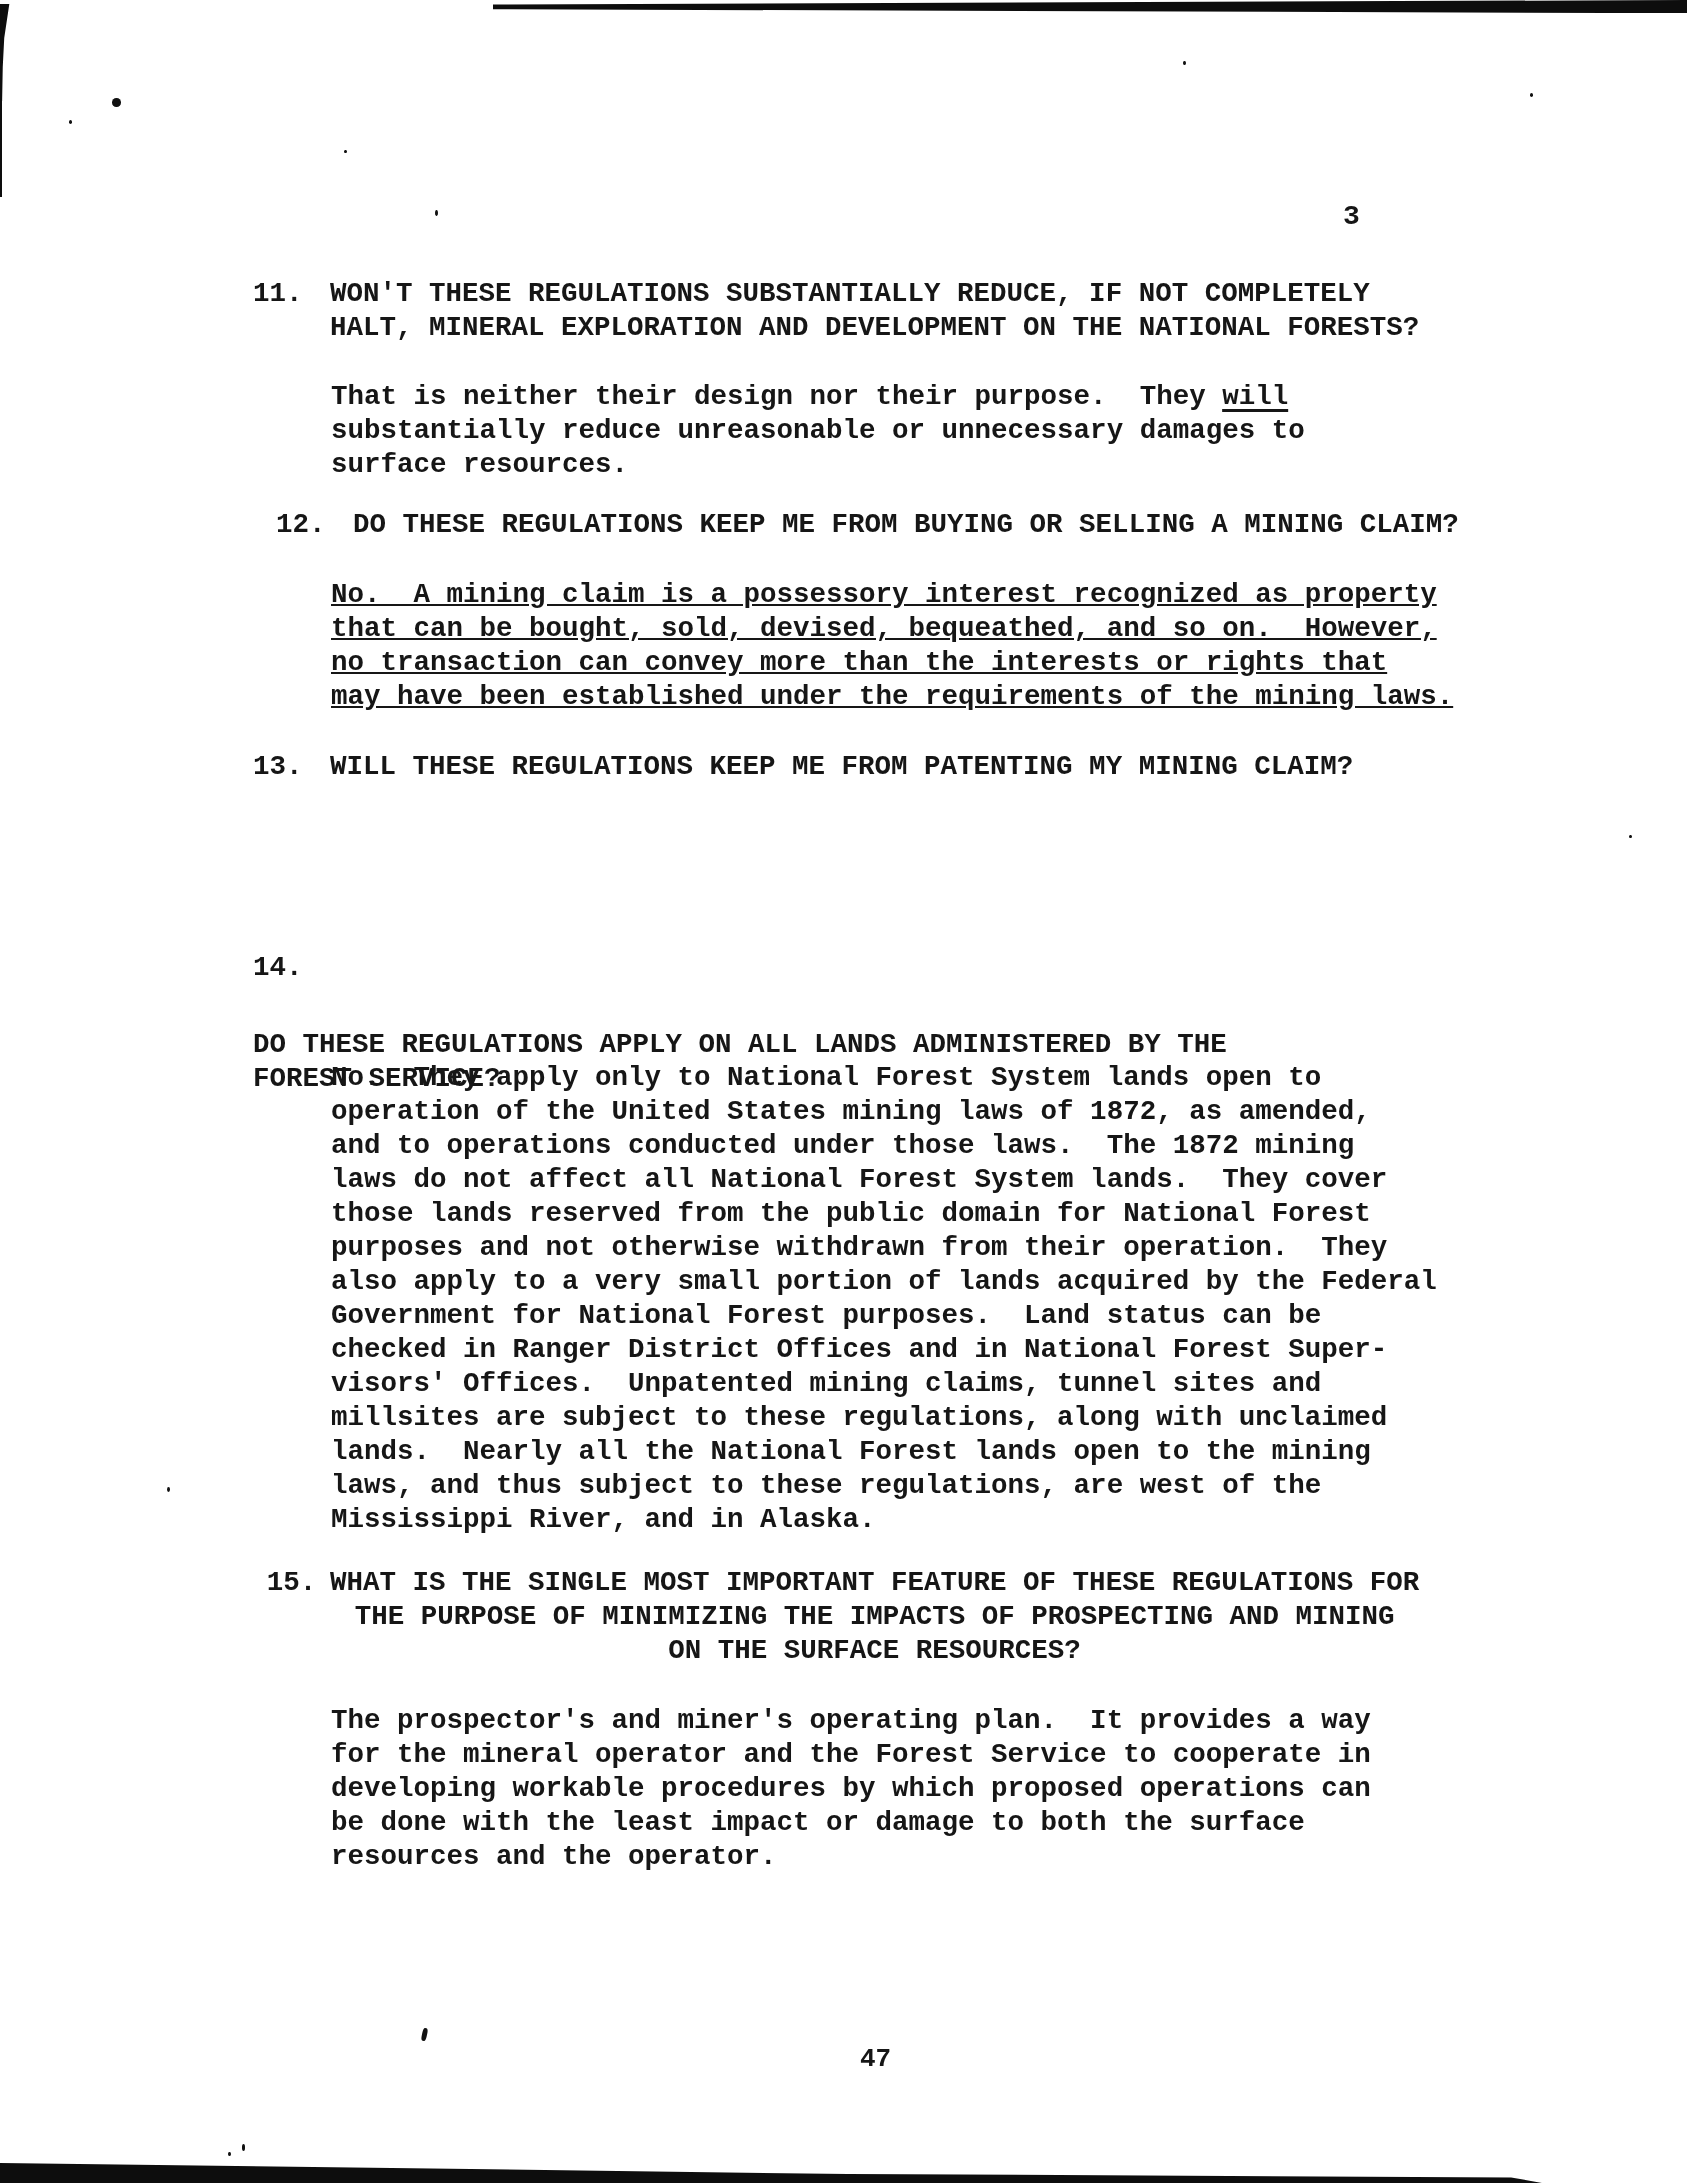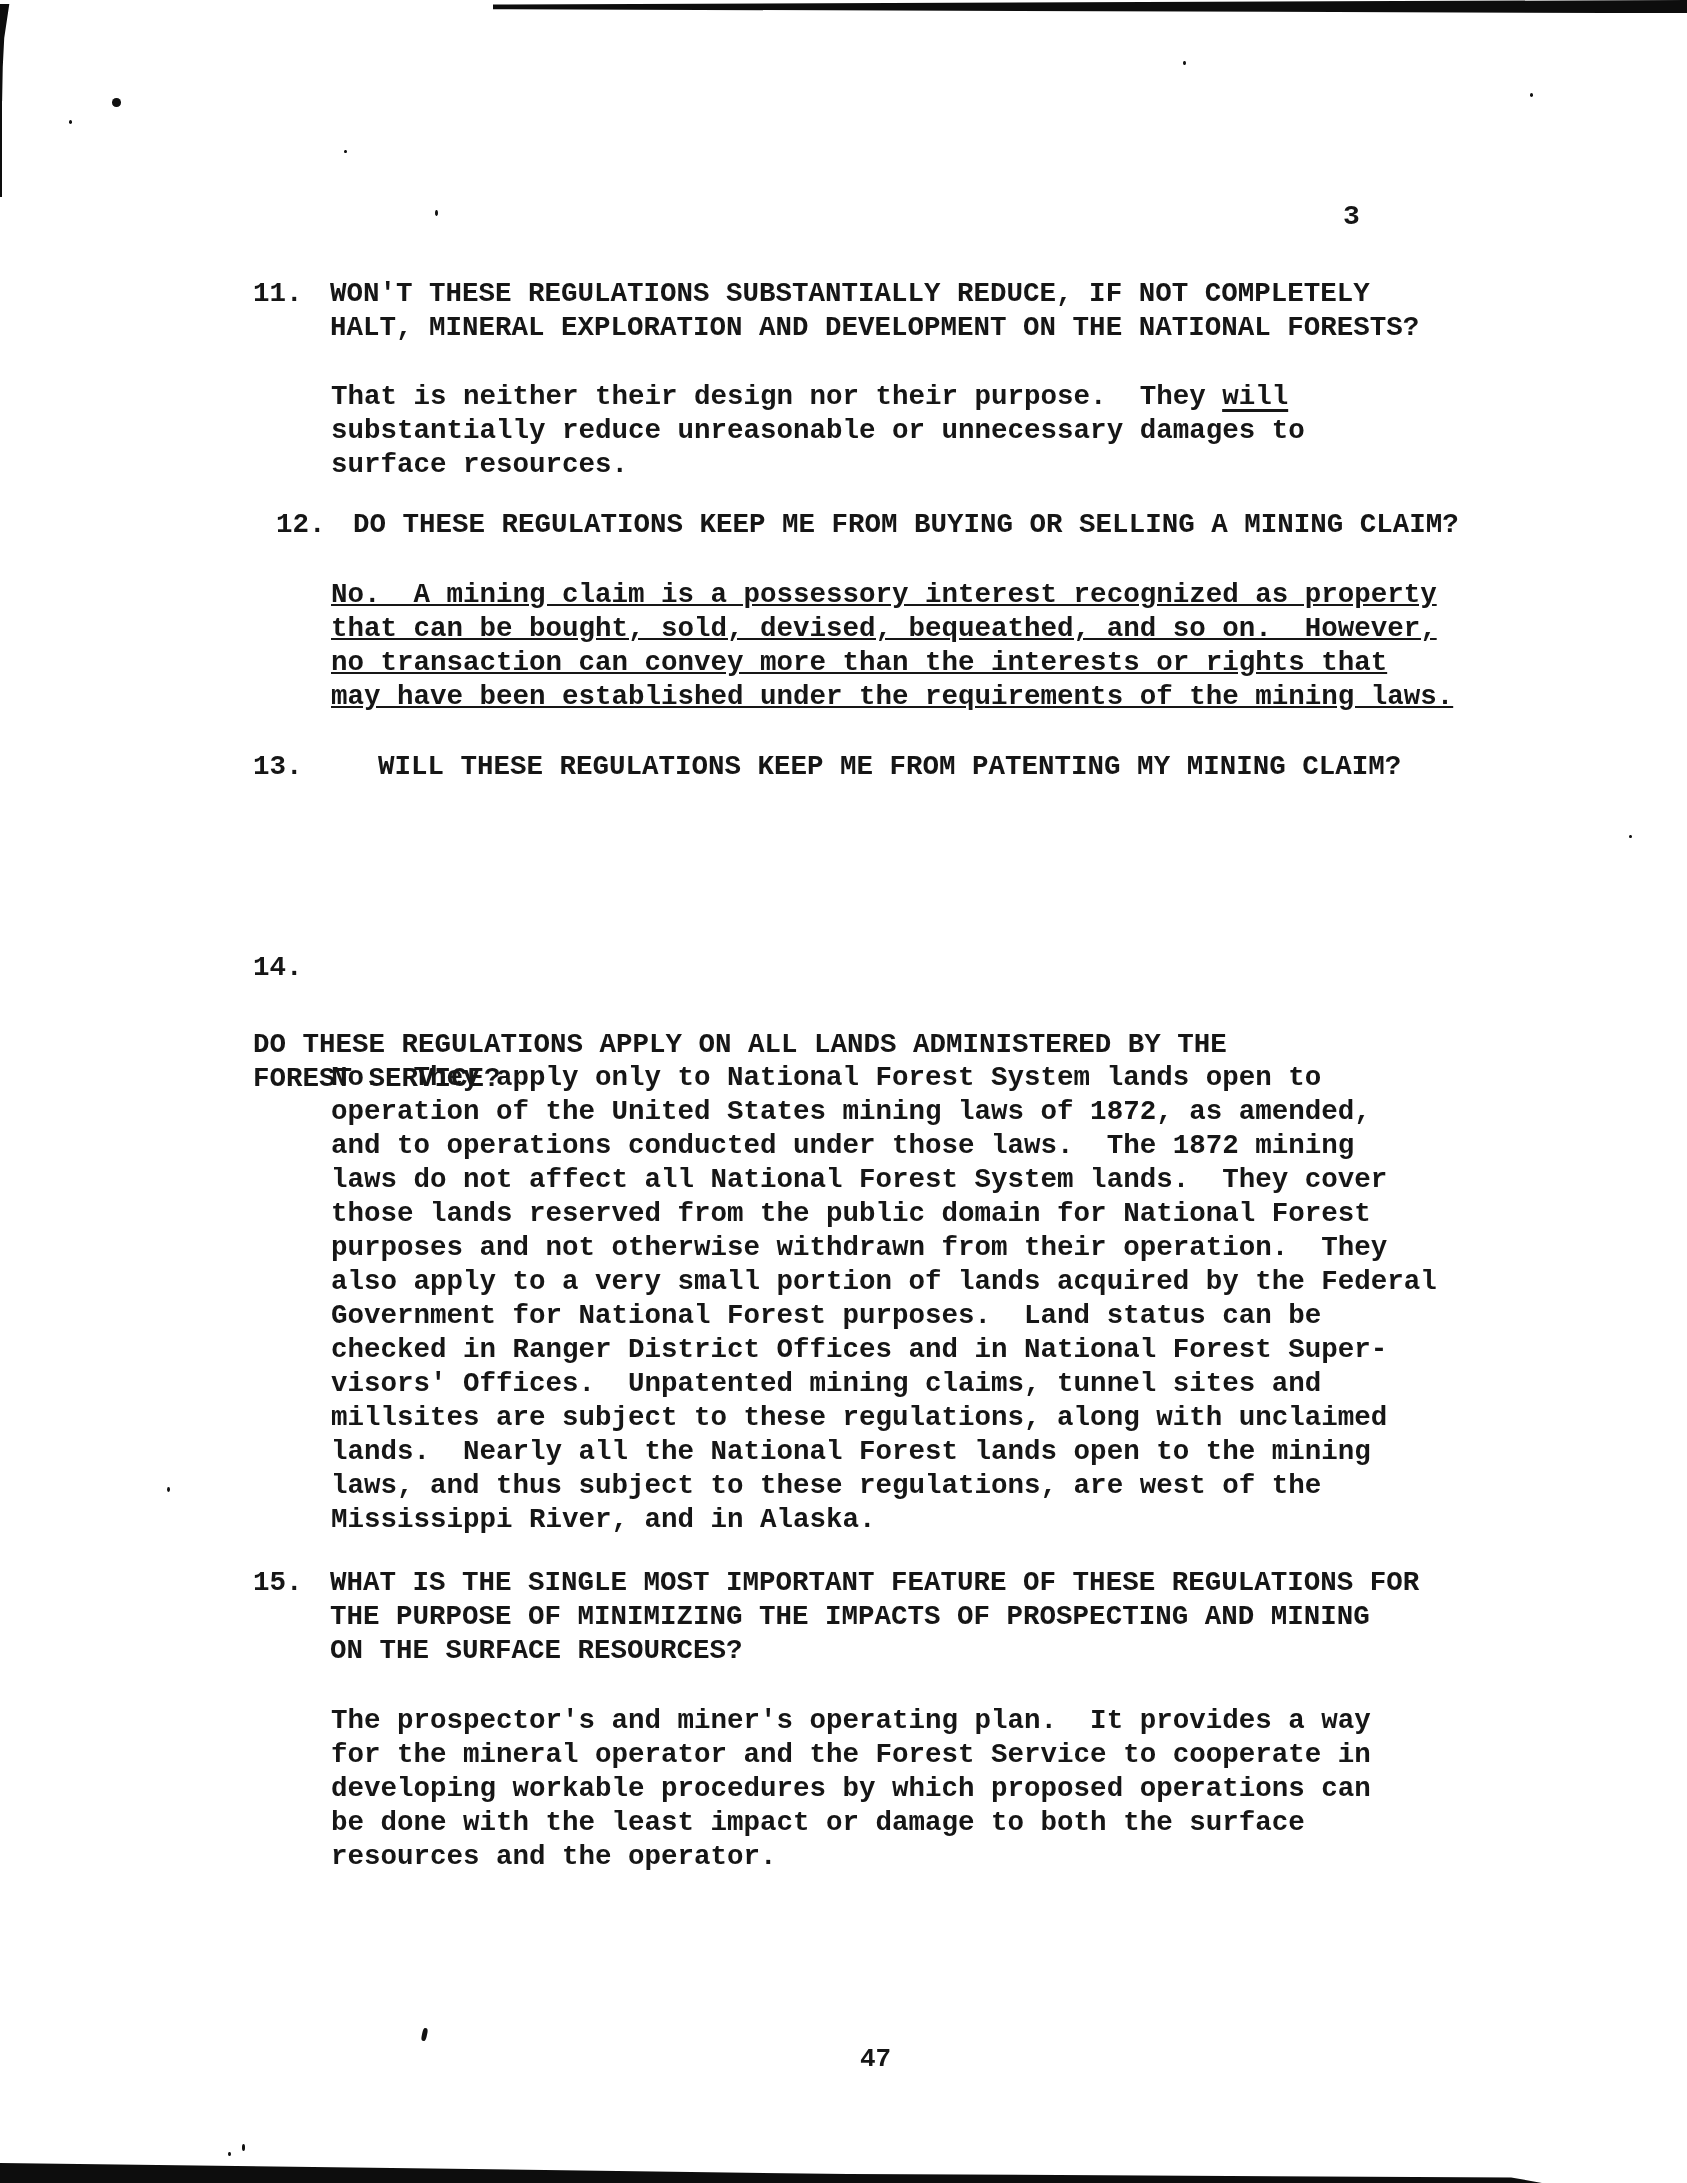--- a/index.html
+++ b/index.html
@@ -92,21 +92,21 @@
     <div class="qnum">12.</div>
     <div class="qtext">DO THESE REGULATIONS KEEP ME FROM BUYING OR SELLING A MINING CLAIM?</div>
   </div>
   <div class="block a-block" style="top:578px;text-decoration:underline;">
     <div class="atext">No.  A mining claim is a possessory interest recognized as property
 that can be bought, sold, devised, bequeathed, and so on.  However,
 no transaction can convey more than the interests or rights that
 may have been established under the requirements of the mining laws.</div>
   </div>
 
-  <div class="block" style="top:750px;gap:48px;">
+  <div class="block" style="top:750px;">
     <div class="qnum">13.</div>
     <div class="qtext">WILL THESE REGULATIONS KEEP ME FROM PATENTING MY MINING CLAIM?</div>
   </div>
 
   <div class="block" style="top:951px;flex-direction:column;">
     <div class="qnum">14.</div>
     <div class="qtext">DO THESE REGULATIONS APPLY ON ALL LANDS ADMINISTERED BY THE
 FOREST SERVICE?</div>
   </div>
   <div class="block a-block" style="top:1061px;">
@@ -119,21 +119,21 @@
 also apply to a very small portion of lands acquired by the Federal
 Government for National Forest purposes.  Land status can be
 checked in Ranger District Offices and in National Forest Super-
 visors' Offices.  Unpatented mining claims, tunnel sites and
 millsites are subject to these regulations, along with unclaimed
 lands.  Nearly all the National Forest lands open to the mining
 laws, and thus subject to these regulations, are west of the
 Mississippi River, and in Alaska.</div>
   </div>
 
-  <div class="block" style="top:1566px;">
+  <div class="block" style="top:1566px;text-align:center;">
     <div class="qnum">15.</div>
     <div class="qtext">WHAT IS THE SINGLE MOST IMPORTANT FEATURE OF THESE REGULATIONS FOR
 THE PURPOSE OF MINIMIZING THE IMPACTS OF PROSPECTING AND MINING
 ON THE SURFACE RESOURCES?</div>
   </div>
   <div class="block a-block" style="top:1704px;">
     <div class="atext">The prospector's and miner's operating plan.  It provides a way
 for the mineral operator and the Forest Service to cooperate in
 developing workable procedures by which proposed operations can
 be done with the least impact or damage to both the surface

